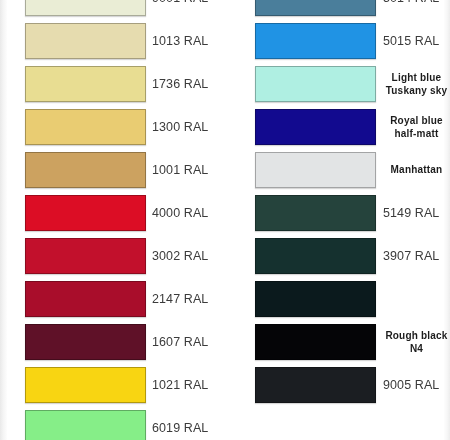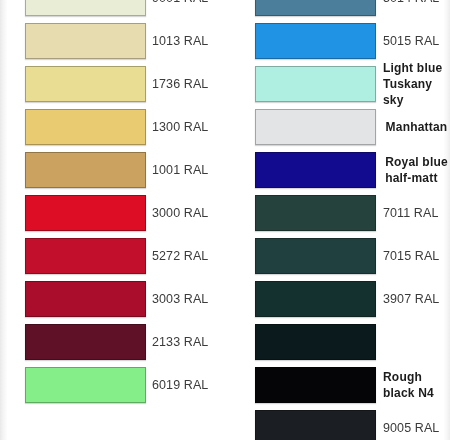--- a/index.html
+++ b/index.html
@@ -78,25 +78,26 @@
     font-size: 12.5px;
     letter-spacing: 0.1px;
     white-space: nowrap;
   }
   .column.right .swatch-label {
     left: 158px;
     width: 67px;
   }
   
   .swatch-label.desc {
-    font-size: 12px;
+    font-size: 10px;
     font-weight: bold;
     color: #1c1c1c;
     letter-spacing: 0.2px;
     justify-content: center;
+    text-align: center;
     line-height: 1.35;
     white-space: normal;
   }
 </style>
 </head>
 <body>
 
 <div id="page">
 
   <div class="page-edge-left"></div>
@@ -119,67 +120,67 @@
         <div class="swatch-row">
           <div class="swatch" style="background: rgb(233, 204, 114);"></div>
           <div class="swatch-label">1300 RAL</div>
         </div>
         <div class="swatch-row">
           <div class="swatch" style="background: rgb(204, 162, 96);"></div>
           <div class="swatch-label">1001 RAL</div>
         </div>
         <div class="swatch-row">
           <div class="swatch" style="background: rgb(220, 13, 37);"></div>
-          <div class="swatch-label">3000 RAL</div>
+          <div class="swatch-label">4000 RAL</div>
         </div>
         <div class="swatch-row">
           <div class="swatch" style="background: rgb(194, 16, 44);"></div>
-          <div class="swatch-label">5272 RAL</div>
+          <div class="swatch-label">3002 RAL</div>
         </div>
         <div class="swatch-row">
           <div class="swatch" style="background: rgb(169, 13, 43);"></div>
-          <div class="swatch-label">3003 RAL</div>
+          <div class="swatch-label">2147 RAL</div>
         </div>
         <div class="swatch-row">
           <div class="swatch" style="background: rgb(95, 17, 40);"></div>
-          <div class="swatch-label">2133 RAL</div>
+          <div class="swatch-label">1607 RAL</div>
+        </div>
+        <div class="swatch-row">
+          <div class="swatch" style="background: rgb(248, 213, 18);"></div>
+          <div class="swatch-label">1021 RAL</div>
         </div>
         <div class="swatch-row">
           <div class="swatch" style="background: rgb(134, 238, 136);"></div>
           <div class="swatch-label">6019 RAL</div>
         </div>
       </div>
     <div class="column right" id="col-right">
         <div class="swatch-row">
           <div class="swatch" style="background: rgb(74, 126, 155);"></div>
           <div class="swatch-label">5014 RAL</div>
         </div>
         <div class="swatch-row">
           <div class="swatch" style="background: rgb(32, 147, 228);"></div>
           <div class="swatch-label">5015 RAL</div>
         </div>
         <div class="swatch-row">
           <div class="swatch" style="background: rgb(175, 239, 226);"></div>
           <div class="swatch-label desc">Light blue<br>Tuskany sky</div>
         </div>
         <div class="swatch-row">
+          <div class="swatch" style="background: rgb(18, 10, 143);"></div>
+          <div class="swatch-label desc">Royal blue<br>half-matt</div>
+        </div>
+        <div class="swatch-row">
           <div class="swatch" style="background: rgb(226, 228, 229);"></div>
           <div class="swatch-label desc">Manhattan</div>
         </div>
         <div class="swatch-row">
-          <div class="swatch" style="background: rgb(18, 10, 143);"></div>
-          <div class="swatch-label desc">Royal blue<br>half-matt</div>
-        </div>
-        <div class="swatch-row">
           <div class="swatch" style="background: rgb(37, 67, 60);"></div>
-          <div class="swatch-label">7011 RAL</div>
-        </div>
-        <div class="swatch-row">
-          <div class="swatch" style="background: rgb(32, 64, 63);"></div>
-          <div class="swatch-label">7015 RAL</div>
+          <div class="swatch-label">5149 RAL</div>
         </div>
         <div class="swatch-row">
           <div class="swatch" style="background: rgb(21, 49, 47);"></div>
           <div class="swatch-label">3907 RAL</div>
         </div>
         <div class="swatch-row">
           <div class="swatch" style="background: rgb(11, 26, 29);"></div>
         </div>
         <div class="swatch-row">
           <div class="swatch" style="background: rgb(5, 5, 7);"></div>

